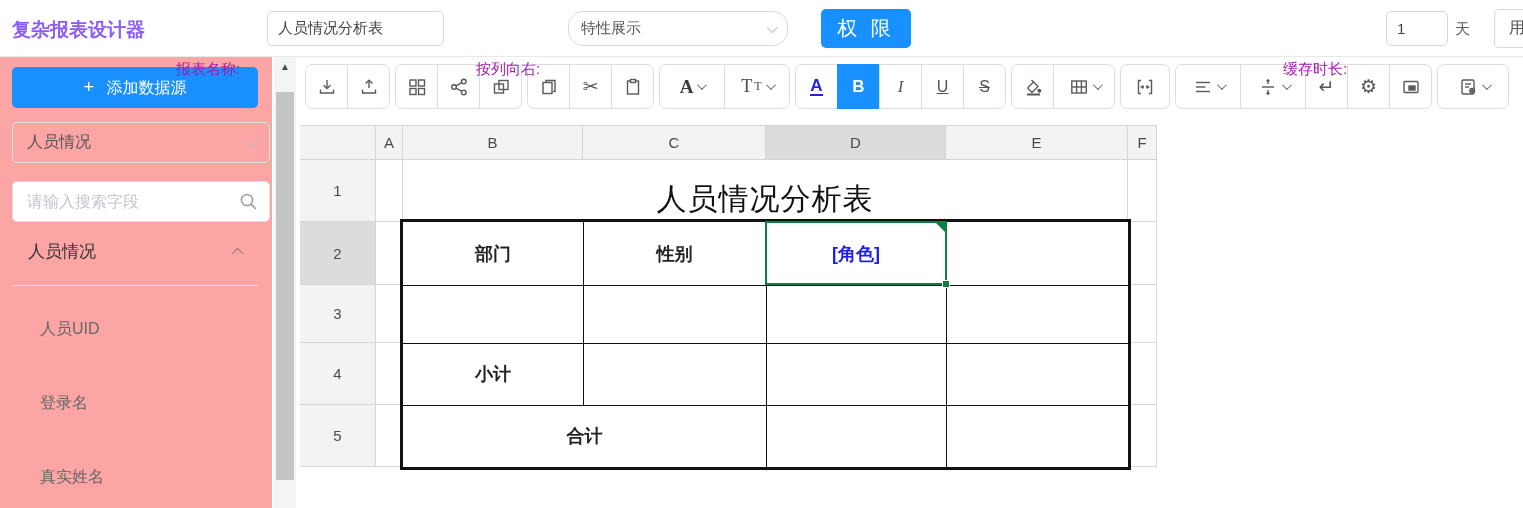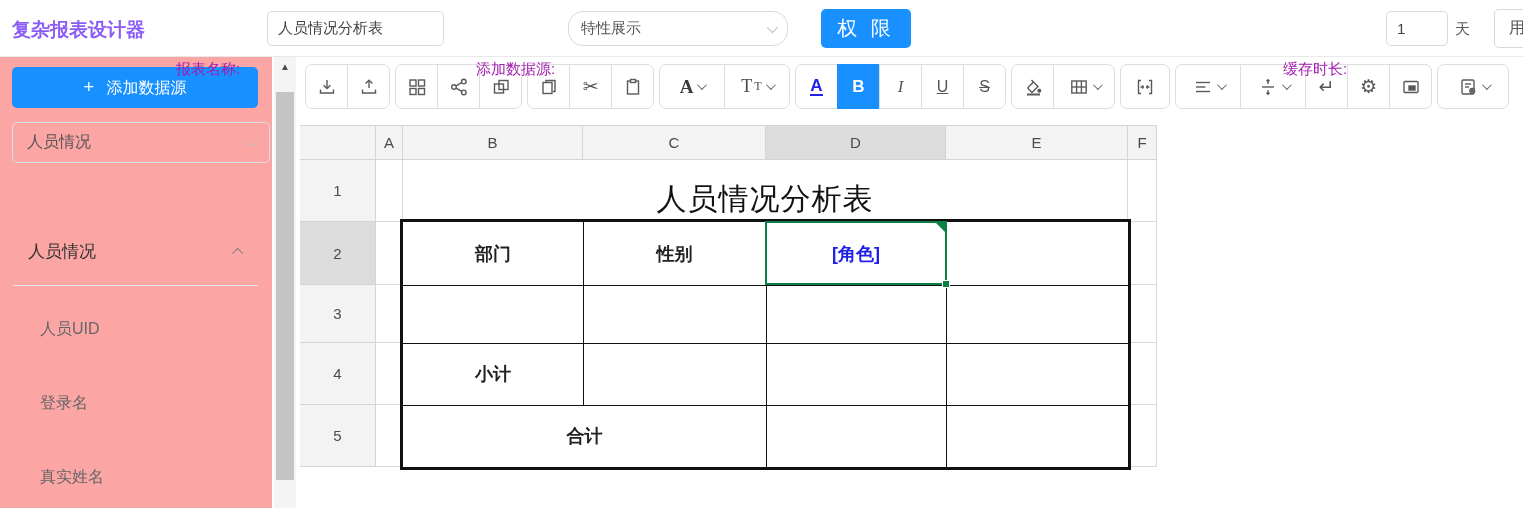--- a/index.html
+++ b/index.html
@@ -104,40 +104,47 @@
     font-size:15.5px; color:#7d7d7d; line-height:27px; }
   .tooltip svg { position:absolute; right:2px; bottom:2px; }
 </style>
 </head>
 <body>
 
 <div class="topbar">
   <div class="app-title">复杂报表设计器</div>
   <div class="tb-label lbl-name">报表名称:</div>
   <input class="tb-input in-name" value="人员情况分析表" style="">
-  <div class="tb-label lbl-cat">添加数据源:</div>
+  <div class="tb-label lbl-cat">按列向右:</div>
   <div class="tb-select">
     <span>特性展示</span>
     <span class="caret"></span>
   </div>
   <button class="btn-primary btn-perm">权 限</button>
   <div class="tb-label lbl-cache">缓存时长:</div>
   <input class="tb-input in-cache" value="1" style="">
   <div class="unit-day">天</div>
   <button class="btn-clipped">用</button>
 </div>
 
 <div class="sidebar">
   <button class="btn-primary btn-add">
     <span class="plus">+</span>
     <span>添加数据源</span>
   </button>
   <div class="sb-select">
     <span>人员情况</span>
     <span class="caret"></span>
+  </div>
+  <div class="sb-search">
+    <input placeholder="请输入搜索字段" style="">
+    <svg width="19" height="19" viewBox="0 0 19 19">
+      <circle cx="8" cy="8" r="5.6" stroke="#9a9a9a" stroke-width="1.5" fill="none"></circle>
+      <line x1="12.2" y1="12.2" x2="17" y2="17" stroke="#9a9a9a" stroke-width="1.5"></line>
+    </svg>
   </div>
   <div class="sb-section">
     <span>人员情况</span>
     <span class="caret caret-up"></span>
   </div>
   <div class="sb-divider"></div>
   <div class="sb-item" style="top:332px">登录名</div>
   <div class="sb-item" style="top:258px">人员UID</div>
   <div class="sb-item" style="top:406px">真实姓名</div>
 </div>

